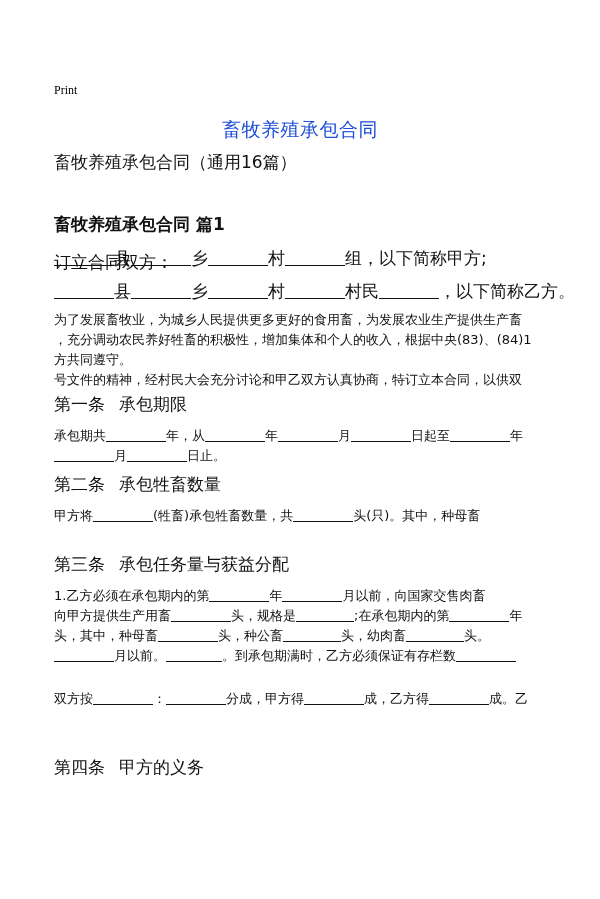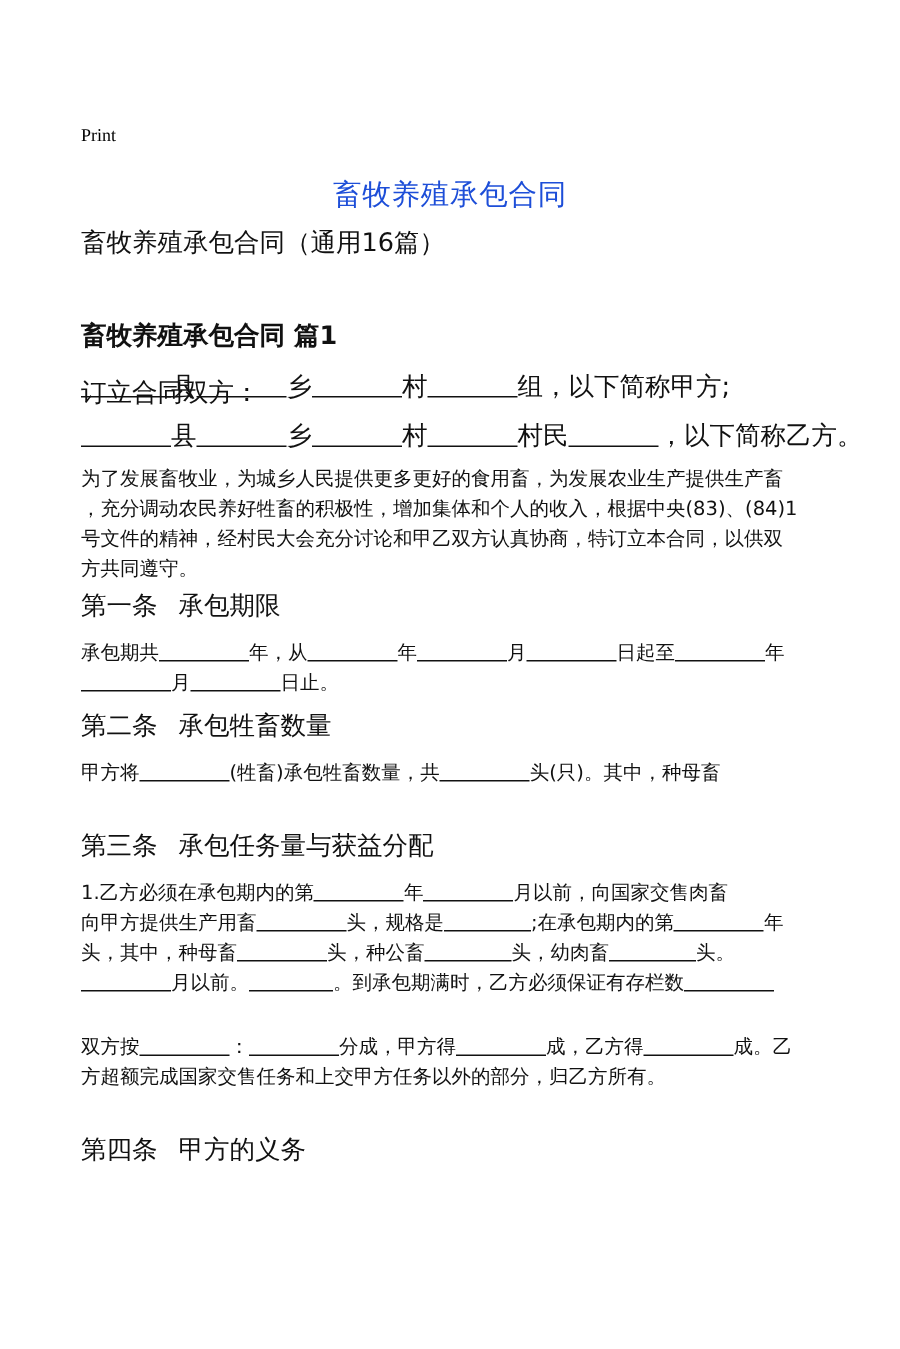--- a/index.html
+++ b/index.html
@@ -78,22 +78,22 @@
   <span class="blank w60"></span><span>县</span><span class="blank w60"></span><span>乡</span><span class="blank w60"></span><span>村</span><span class="blank w60"></span><span>组，以下简称甲方;</span>
 </div>
 
 <div class="line" style="top:281px;">
   <span class="blank w60"></span><span>县</span><span class="blank w60"></span><span>乡</span><span class="blank w60"></span><span>村</span><span class="blank w60"></span><span>村民</span><span class="blank w60"></span><span>，以下简称乙方。</span>
 </div>
 
 <div class="para" style="top:310px;">
   <span class="row">为了发展畜牧业，为城乡人民提供更多更好的食用畜，为发展农业生产提供生产畜</span>
   <span class="row">，充分调动农民养好牲畜的积极性，增加集体和个人的收入，根据中央(83)、(84)1</span>
+  <span class="row">方共同遵守。</span>
   <span class="row">号文件的精神，经村民大会充分讨论和甲乙双方认真协商，特订立本合同，以供双</span>
-  <span class="row">方共同遵守。</span>
 </div>
 
 <div class="line" style="top:394px;">
   <span>第一条</span><span class="gap"></span><span>承包期限</span>
 </div>
 <div class="para" style="top:426px;">
   <span class="row">
     <span>承包期共</span><span class="blank w60"></span><span>年，从</span><span class="blank w60"></span><span>年</span><span class="blank w60"></span><span>月</span><span class="blank w60"></span><span>日起至</span><span class="blank w60"></span><span>年</span>
   </span>
   <span class="row">
@@ -125,20 +125,17 @@
   </span>
   <span class="row">
     <span class="blank w60"></span><span>月以前。</span><span class="blank w56"></span><span>。到承包期满时，乙方必须保证有存栏数</span><span class="blank w60"></span>
   </span>
 </div>
 
 <div class="para" style="top:689px;">
   <span class="row">
     <span>双方按</span><span class="blank w60"></span><span>：</span><span class="blank w60"></span><span>分成，甲方得</span><span class="blank w60"></span><span>成，乙方得</span><span class="blank w60"></span><span>成。乙</span>
   </span>
-  <span class="row">
-    <span>方超额完成国家交售任务和上交甲方任务以外的部分，归乙方所有。</span>
-  </span>
 </div>
 
 <div class="line" style="top:757px;">
   <span>第四条</span><span class="gap"></span><span>甲方的义务</span>
 </div>
 
 </body></html>

